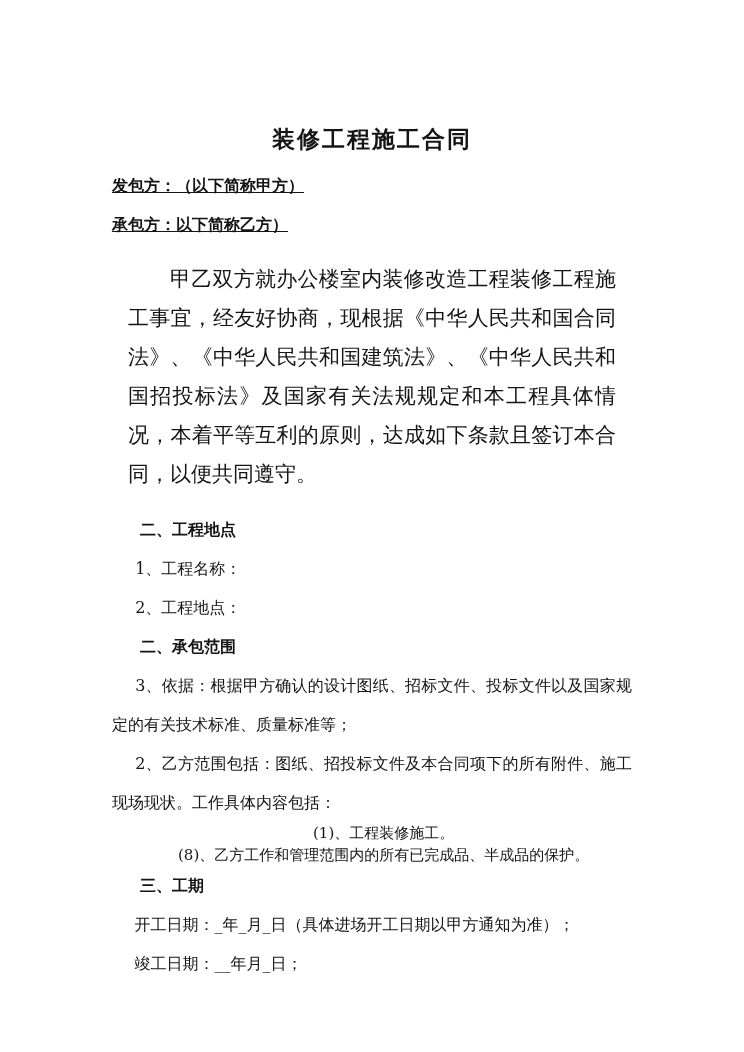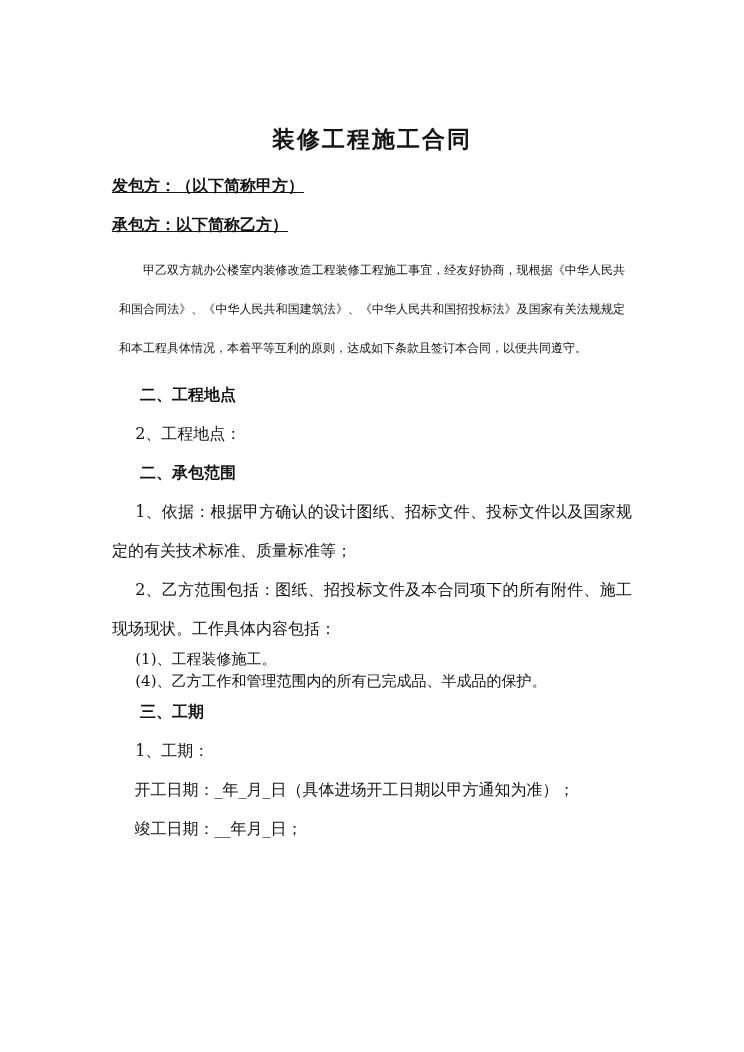--- a/index.html
+++ b/index.html
@@ -28,23 +28,23 @@
     letter-spacing: 2px;
   }
   .line {
     font-size: 16px;
     line-height: 39px;
     margin: 0;
     text-decoration: underline;
   }
   .bold { font-weight: bold; }
   .intro {
-    font-size: 12px;
+    font-size: 21px;
     line-height: 39px;
-    margin: 7px;
+    margin: 16px;
     text-indent: 2em;
     text-align: justify;
   }
   .heading {
     font-size: 16px;
     font-weight: bold;
     line-height: 39px;
     margin: 0;
     text-indent: 1.75em;
   }
@@ -53,20 +53,21 @@
     line-height: 39px;
     margin: 0;
     text-indent: 1.45em;
     text-align: justify;
   }
   .subitem {
     font-size: 15px;
     line-height: 22px;
     margin: 0;
     text-indent: 1.55em;
+    text-align: center;
   }
   .fillline {
     font-size: 16px;
     line-height: 39px;
     margin: 0;
     text-indent: 1.4em;
   }
 </style>
 </head>
 <body>
@@ -74,26 +75,26 @@
 <div class="page">
 
   <h1 class="title">装修工程施工合同</h1>
 
   <p class="line bold">发包方：（以下简称甲方）</p>
   <p class="line bold">承包方：以下简称乙方）</p>
 
   <p class="intro">甲乙双方就办公楼室内装修改造工程装修工程施工事宜，经友好协商，现根据《中华人民共和国合同法》、《中华人民共和国建筑法》、《中华人民共和国招投标法》及国家有关法规规定和本工程具体情况，本着平等互利的原则，达成如下条款且签订本合同，以便共同遵守。</p>
 
   <p class="heading">二、工程地点</p>
+  <p class="item">1、工程名称：</p>
   <p class="item">2、工程地点：</p>
 
   <p class="heading">二、承包范围</p>
-  <p class="item">1、依据：根据甲方确认的设计图纸、招标文件、投标文件以及国家规定的有关技术标准、质量标准等；</p>
+  <p class="item">3、依据：根据甲方确认的设计图纸、招标文件、投标文件以及国家规定的有关技术标准、质量标准等；</p>
   <p class="item">2、乙方范围包括：图纸、招投标文件及本合同项下的所有附件、施工现场现状。工作具体内容包括：</p>
   <p class="subitem">(1)、工程装修施工。</p>
-  <p class="subitem">(4)、乙方工作和管理范围内的所有已完成品、半成品的保护。</p>
+  <p class="subitem">(8)、乙方工作和管理范围内的所有已完成品、半成品的保护。</p>
 
   <p class="heading">三、工期</p>
-  <p class="item">1、工期：</p>
   <p class="fillline">开工日期：_年_月_日（具体进场开工日期以甲方通知为准）；</p>
   <p class="fillline">竣工日期：__年月_日；</p>
 
 </div>
 
 </body></html>

